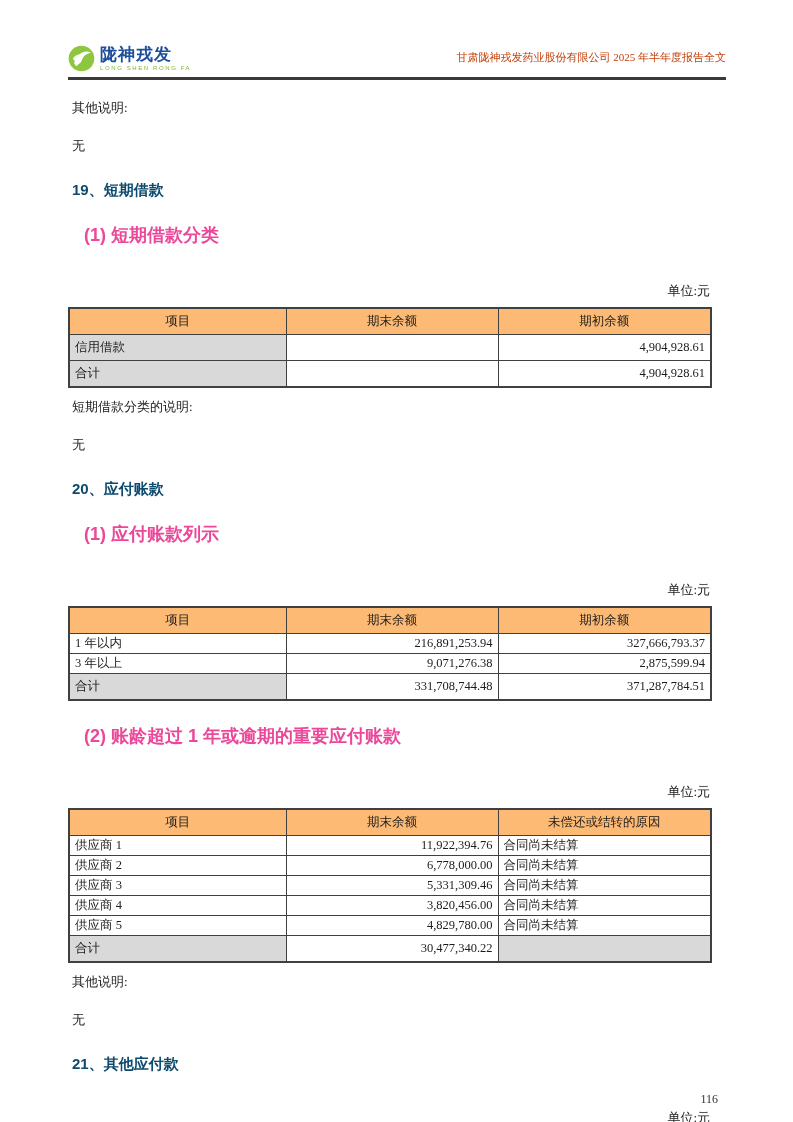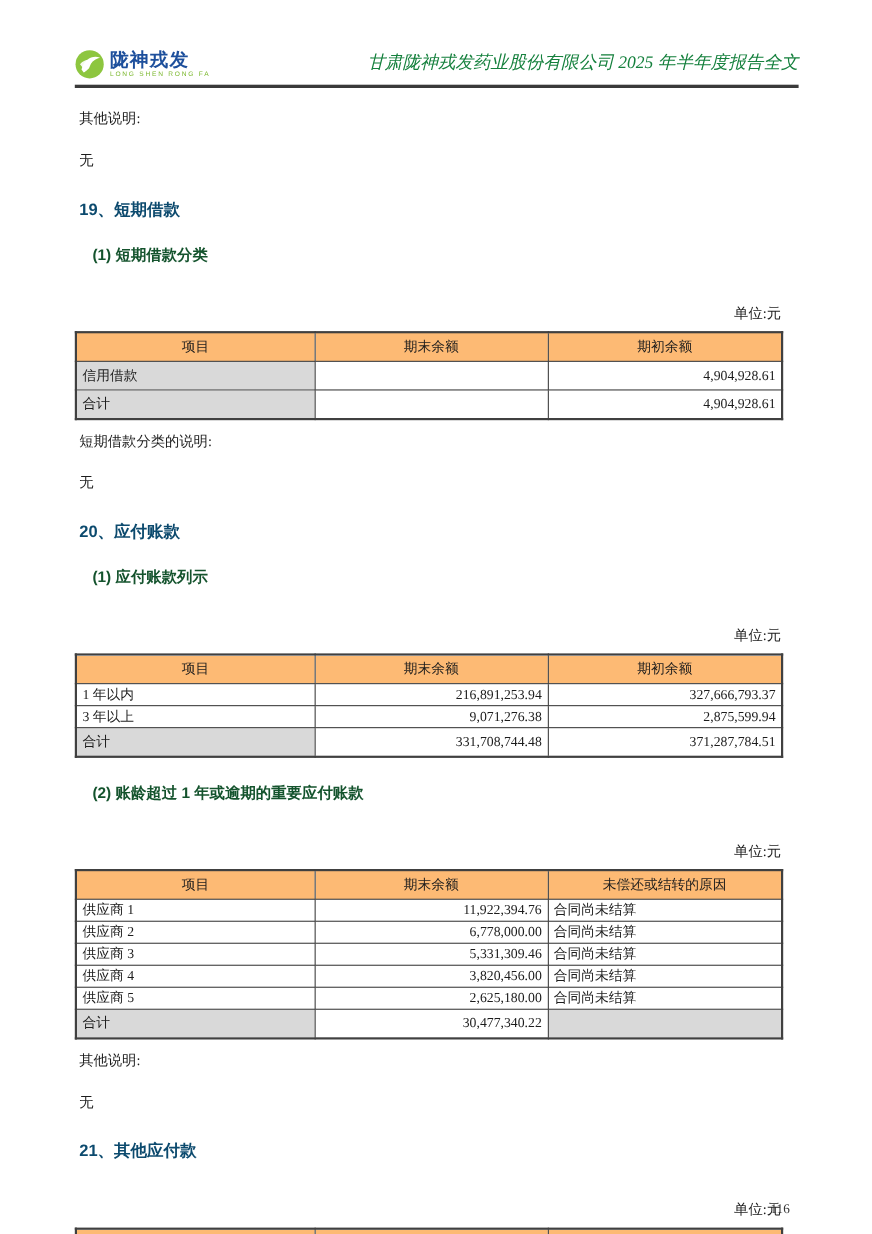--- a/index.html
+++ b/index.html
@@ -24,35 +24,35 @@
   .logo-icon { width:27px; height:27px; display:block; }
   .logo-text { display:flex; flex-direction:column; line-height:1; }
   .brand-cn {
     font-family:"Liberation Sans","DejaVu Sans",sans-serif;
     font-weight:bold; font-size:17px; color:#1d4f9c; letter-spacing:1px;
   }
   .brand-en {
     font-family:"Liberation Sans","DejaVu Sans",sans-serif;
     font-size:6px; color:#7cb82f; letter-spacing:1.6px; margin-top:2px;
   }
-  .doc-title { font-size:16px; color:#15803d; padding-bottom:3px;font-style:italic; }
+  .doc-title { font-size:11px; color:#c2410c; padding-bottom:3px; }
 
   
   .content { margin:0 83px 0 68px; }
   .note-label { font-size:13px; margin-top:19px; margin-left:4px; }
   .none-text  { font-size:13px; margin-top:20px; margin-left:4px; }
 
   h2.sec {
     font-family:"Liberation Sans","DejaVu Sans",sans-serif;
     font-size:15px; font-weight:bold; color:#0c4a6e;
     margin-top:26px; margin-left:4px;
   }
   h3.sub {
     font-family:"Liberation Sans","DejaVu Sans",sans-serif;
-    font-size:14px; font-weight:bold; color:#14532d;
+    font-size:18px; font-weight:bold; color:#ec4899;
     margin-top:23px; margin-left:16px;
   }
   .unit { font-size:13px; text-align:right; width:642px; margin-top:35px; }
 
   
   table {
     border-collapse:collapse; width:642px; margin-top:7px;
     font-size:12.5px; table-layout:fixed;
   }
   table { border:2px solid #404040; }
@@ -201,21 +201,21 @@
         <td class="num">5,331,309.46</td>
         <td class="reason">合同尚未结算</td>
       </tr>
       <tr>
         <td class="item">供应商 4</td>
         <td class="num">3,820,456.00</td>
         <td class="reason">合同尚未结算</td>
       </tr>
       <tr>
         <td class="item">供应商 5</td>
-        <td class="num">2,625,180.00</td>
+        <td class="num">4,829,780.00</td>
         <td class="reason">合同尚未结算</td>
       </tr>
       <tr class="total">
         <td class="item shaded">合计</td>
         <td class="num">30,477,340.22</td>
         <td class="reason shaded"></td>
       </tr>
     </tbody>
       </table>
 

